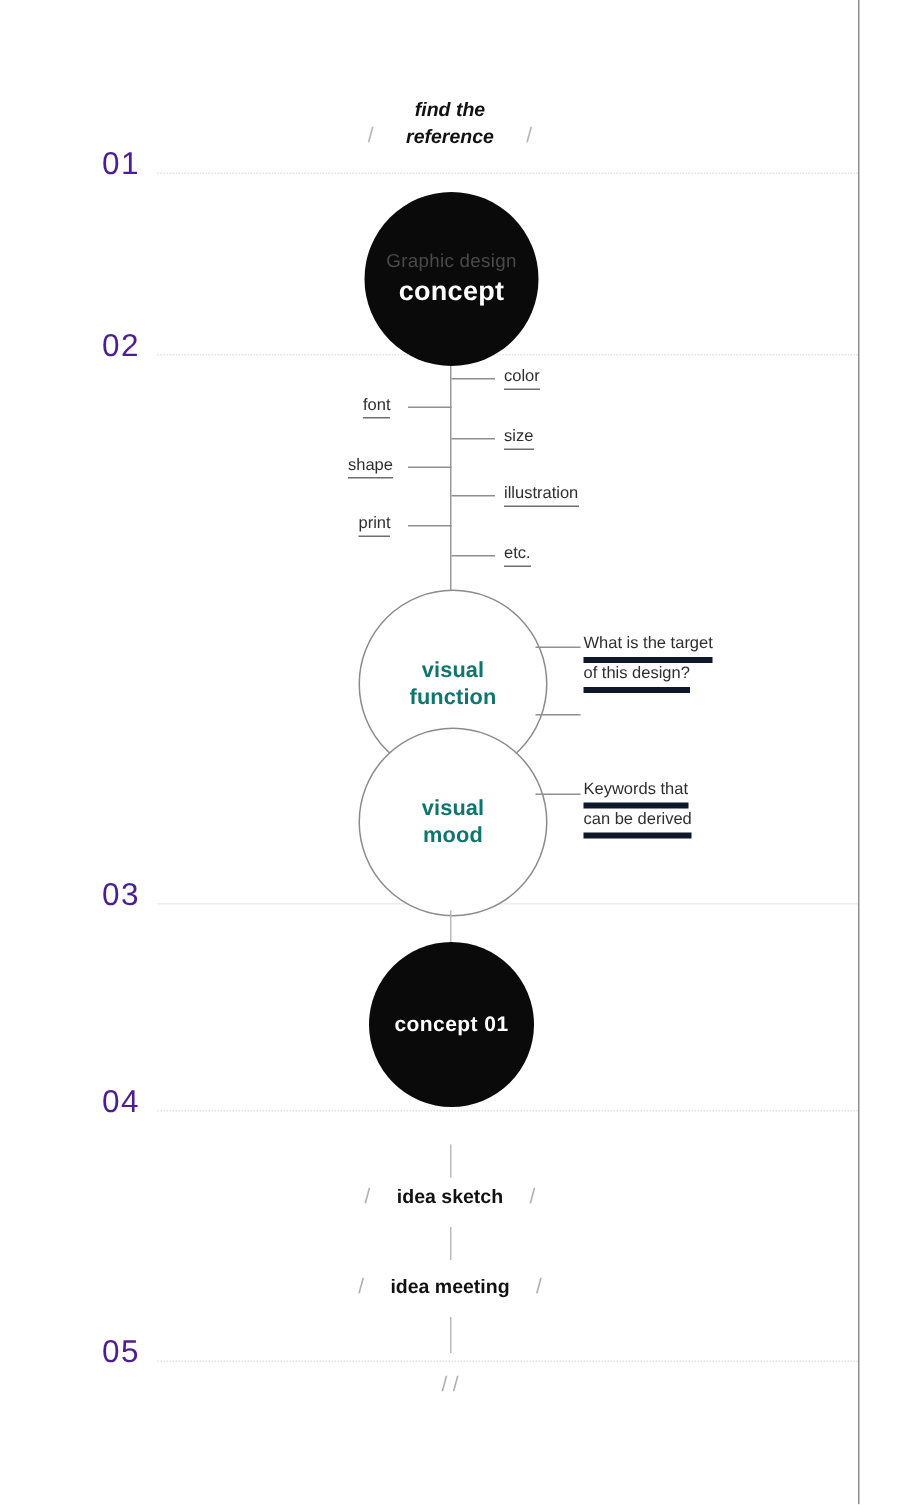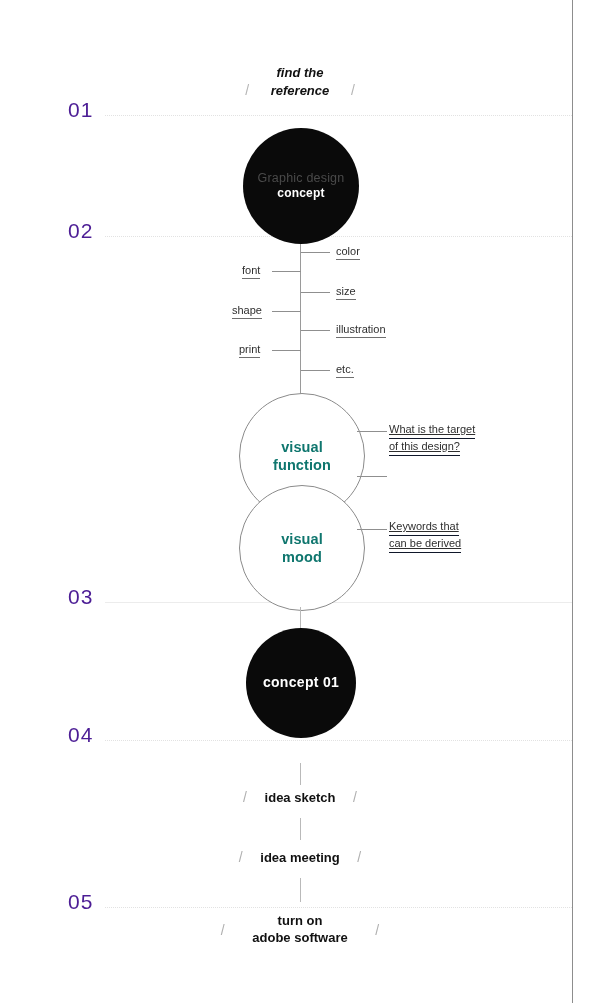--- a/index.html
+++ b/index.html
@@ -91,21 +91,21 @@
     border: 1px solid #8b8b8b;
     color: #111111;
   }
   .c-sub {
     font-size: 12.5px;
     color: #4a4a4a;
     font-weight: 400;
     letter-spacing: .2px;
   }
   .c-main {
-    font-size: 12px;
+    font-size: 18px;
     font-weight: 700;
     color: #ffffff;
     letter-spacing: .2px;
   }
   .c-outline-line {
     font-size: 14.5px;
     font-weight: 700;
     color: #0f766e;
     letter-spacing: .1px;
   }
@@ -137,24 +137,23 @@
   
   .callout {
     position: absolute;
     font-size: 11px;
     color: #2f2f2f;
     white-space: nowrap;
     line-height: 1.45;
   }
   .callout span {
     display: block;
-    border-bottom: 1px solid #0f172a;
+    border-bottom: 4px solid #0f172a;
     width: fit-content;
     padding-bottom: 0px;
-    text-decoration: underline;
   }
 
   
   .slashtext {
     position: absolute;
     width: 600px;
     left: 0;
     text-align: center;
     font-size: 13px;
     color: #111111;
@@ -309,20 +308,16 @@
     <span class="tlines">
       <em>idea meeting</em>
     </span>
     <span class="slash">/</span>
   </div>
 
   <div class="stem light" style="top:878px; height:24px;"></div>
 
   <div class="slashtext" style="top:913px;">
     <span class="slash" style="vertical-align:middle;">/</span>
-    <span class="tlines" style="padding:0 24px;">
-      <em>turn on</em>
-      <em>adobe software</em>
-    </span>
     <span class="slash" style="vertical-align:middle;">/</span>
   </div>
 
 </div>
 
 </body></html>

